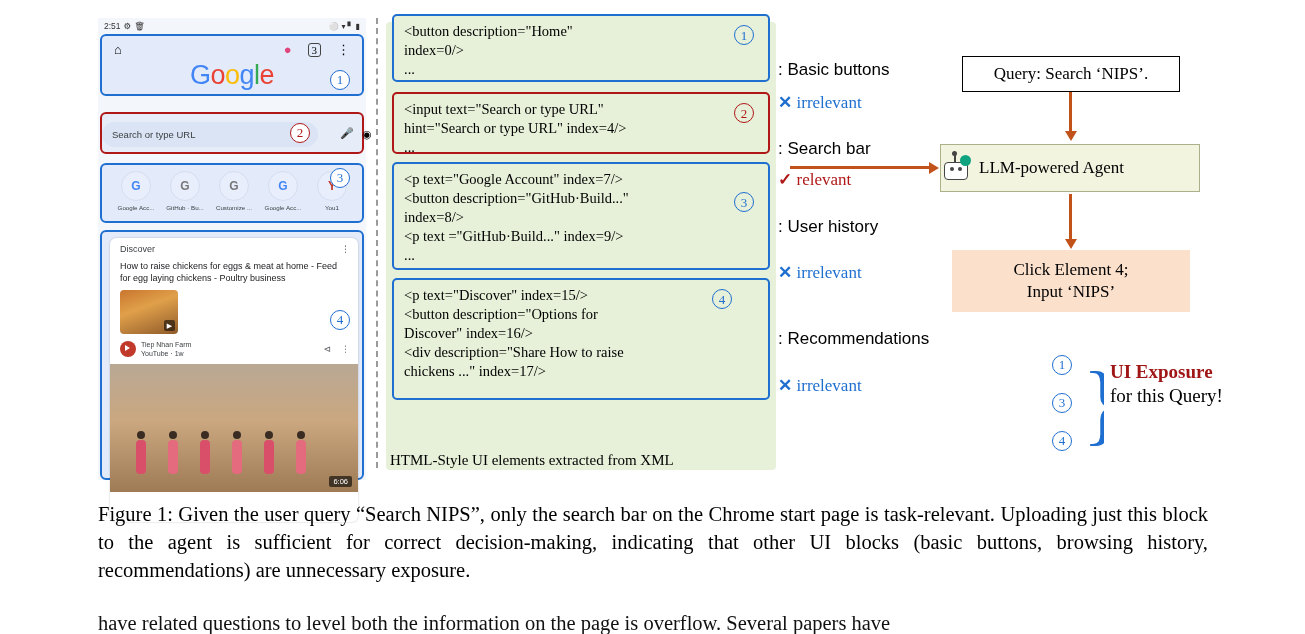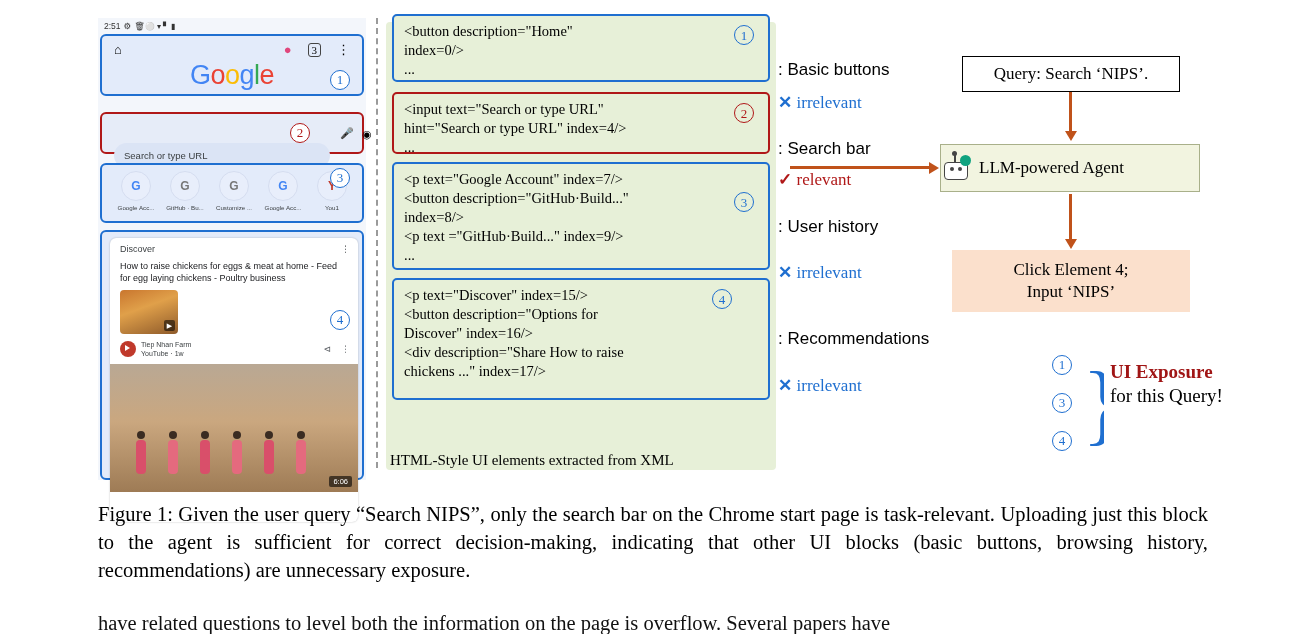--- a/index.html
+++ b/index.html
@@ -31,20 +31,21 @@
     height: 462px;
     background: #f3f6fb;
   }
   .status-bar {
     position: absolute;
     left: 0; top: 0;
     width: 268px;
     height: 16px;
     display: flex;
     align-items: center;
+    justify-content: space-between;
     padding: 0 6px;
     box-sizing: border-box;
     font-family: "Liberation Sans", sans-serif;
     font-size: 8.5px;
     color: #333;
   }
   .status-left { display: flex; align-items: center; gap: 3px; }
   .status-right { display: flex; align-items: center; gap: 2px; font-size: 8px; }
 
   .blk {
@@ -82,33 +83,32 @@
   }
   .g-b { color: #4285F4; }
   .g-r { color: #EA4335; }
   .g-y { color: #FBBC05; }
   .g-g { color: #34A853; }
 
   
   #block2 { left: 100px; top: 112px; width: 264px; height: 42px; }
   .searchbar {
     position: absolute;
-    left: 12px; top: 8px;
+    left: 0; top: 8px;
     width: 216px; height: 25px;
     border-radius: 13px;
     background: #dbe4f5;
     display: flex;
     align-items: center;
     padding: 0 10px;
     box-sizing: border-box;
     font-family: "Liberation Sans", sans-serif;
     font-size: 9.5px;
     color: #3c4043;
     justify-content: space-between;
-    margin-top: 21px;
   }
 
   
   #block3 { left: 100px; top: 163px; width: 264px; height: 60px; }
   .shortcuts {
     position: absolute;
     left: 6px; top: 6px;
     width: 252px;
     display: flex;
     justify-content: space-between;

